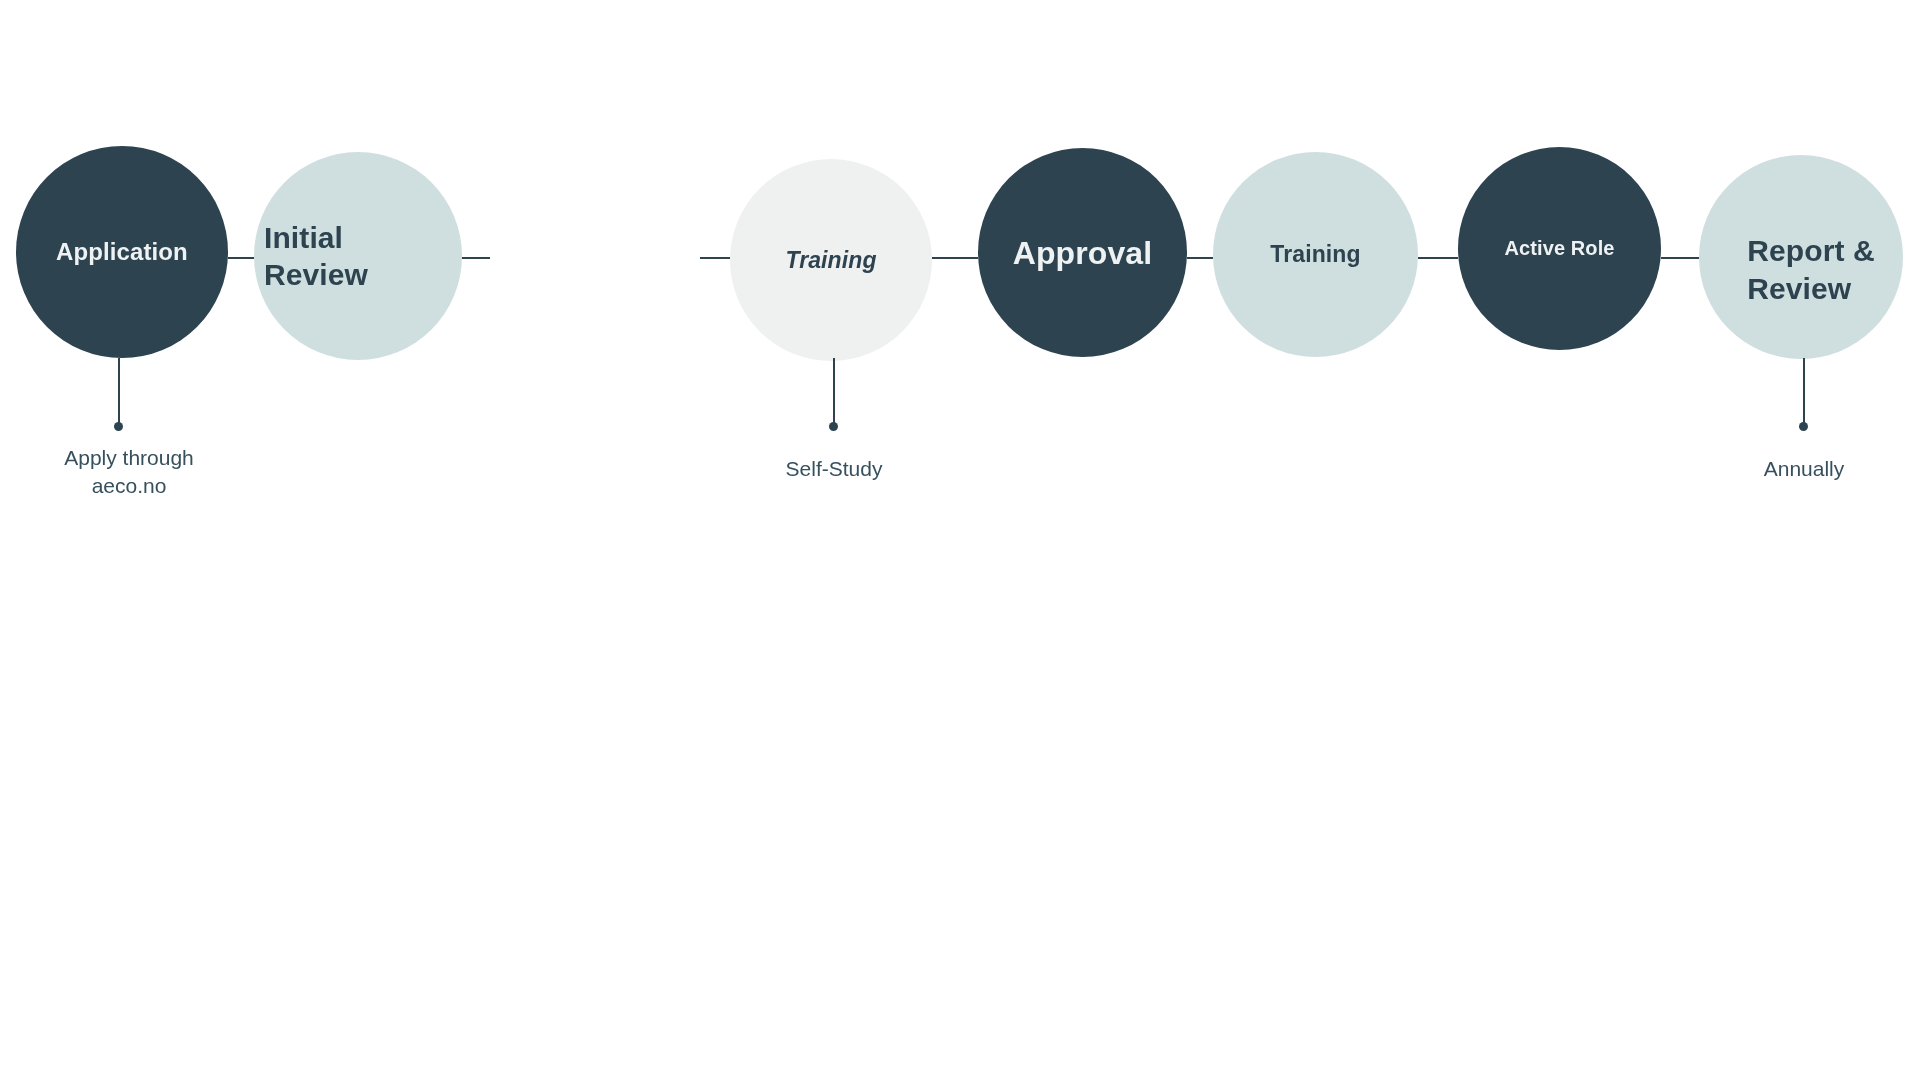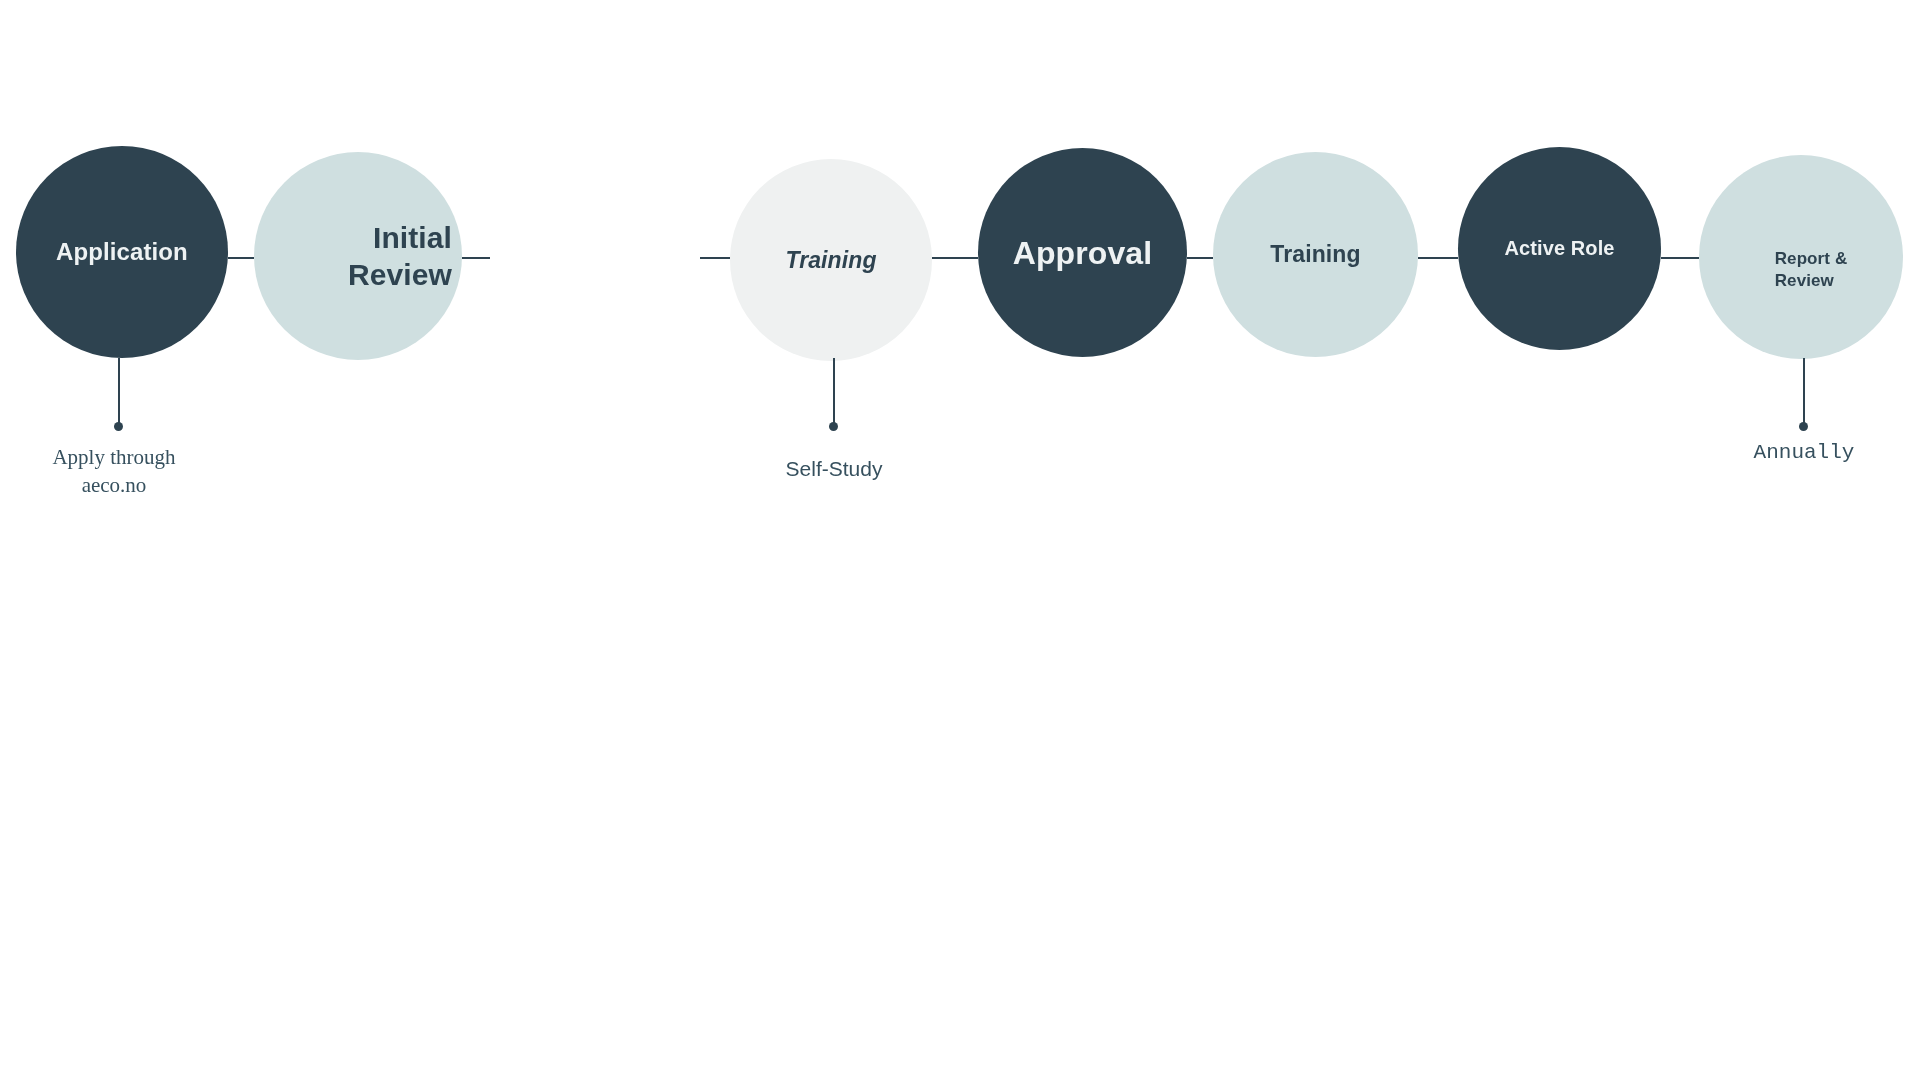--- a/index.html
+++ b/index.html
@@ -34,21 +34,21 @@
     position: absolute;
     border-radius: 50%;
     display: flex;
     align-items: center;
     justify-content: center;
     box-sizing: border-box;
   }
   .step-label {
     font-weight: bold;
     line-height: 1.25;
-    text-align: right;
+    text-align: left;
     letter-spacing: 0.1px;
     padding: 0 10px;
     box-sizing: border-box;
   }
   .step.dark  { background: #2e4350; }
   .step.dark  .step-label { color: #eef2f3; }
   .step.light { background: #cfdfe0; }
   .step.light .step-label { color: #2e4350; }
   .step.pale  { background: #eff1f1; }
   .step.pale  .step-label { color: #2e4350; }
@@ -113,30 +113,30 @@
 
   <div class="step light" style="left:1213px; top:152px; width:205px; height:205px;">
     <span class="step-label" style="font-size:23px;">Training</span>
   </div>
 
   <div class="step dark" style="left:1458px; top:147px; width:203px; height:203px;">
     <span class="step-label" style="font-size:20px;">Active Role</span>
   </div>
 
   <div class="step light" style="left:1699px; top:155px; width:204px; height:204px;">
-    <span class="step-label wrap" style="font-size:17px; padding-left:30px;margin-top:25px;">Report &amp;
+    <span class="step-label wrap" style="font-size:30px; padding-left:30px;margin-top:25px;">Report &amp;
 Review</span>
   </div>
 
   <div class="callout-stem" style="left:118px; top:358px; height:68px;"></div>
   <div class="callout-dot" style="left:114px; top:422px;"></div>
-  <div class="callout-note" style="left:19px; top:444px; width:190px;font-family:Liberation Serif, serif;">Apply through
+  <div class="callout-note" style="left:34px; top:444px; width:190px;">Apply through
 aeco.no</div>
 
   <div class="callout-stem" style="left:833px; top:358px; height:68px;"></div>
   <div class="callout-dot" style="left:829px; top:422px;"></div>
   <div class="callout-note" style="left:739px; top:455px; width:190px;text-align:center;">Self-Study</div>
 
   <div class="callout-stem" style="left:1803px; top:358px; height:68px;"></div>
   <div class="callout-dot" style="left:1799px; top:422px;"></div>
-  <div class="callout-note" style="left:1709px; top:439px; width:190px;font-family:Liberation Mono, monospace;">Annually</div>
+  <div class="callout-note" style="left:1709px; top:455px; width:190px;">Annually</div>
 
 </div>
 
 </body></html>

